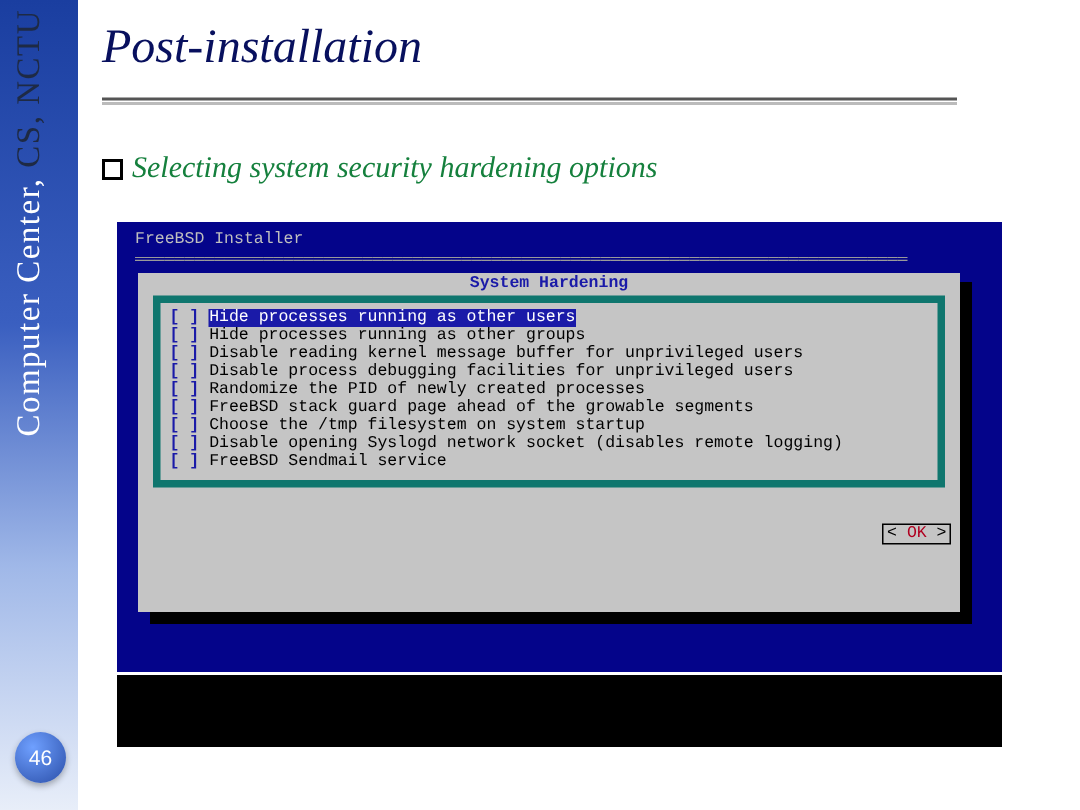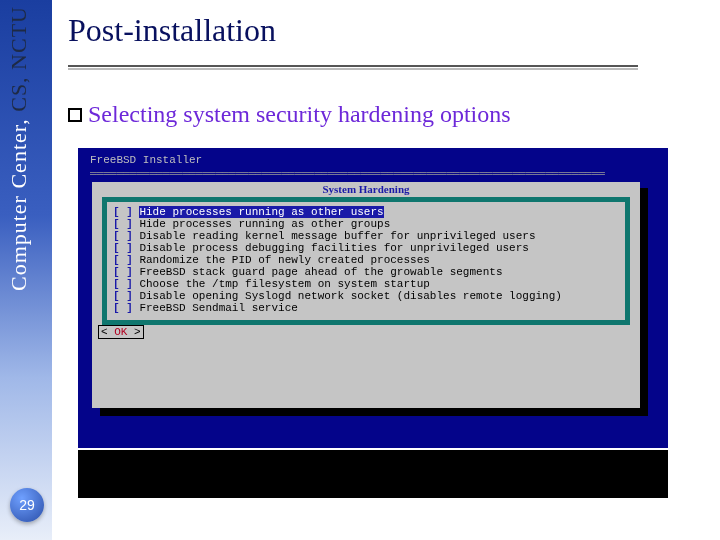--- a/index.html
+++ b/index.html
@@ -37,38 +37,39 @@
       border-radius: 50%;
       background: radial-gradient(circle at 35% 30%, #6fa0ff, #2a4ea8);
       box-shadow: 0 2px 4px rgba(0,0,0,.3);
       display: flex; align-items: center; justify-content: center;
       color: #fff; font-size: 14px; font-family: Arial, sans-serif;
     }
     .content {
       position: absolute;
       left: 68px; top: 12px;
       width: 640px;
+      font-style: italic;
     }
     .title {
       font-size: 32px;
       color: #08105e;
       font-family: "Times New Roman", serif;
       padding-bottom: 12px;
     }
     .title-underline {
       width: 570px;
       height: 2px;
       background: #555;
       margin-top: 4px;
       box-shadow: 0 3px 0 #bbb;
     }
     .subtitle-row {
       margin-top: 34px;
-      font-size: 24px;
-      color: #6d28d9;
+      font-size: 20px;
+      color: #15803d;
       display: flex;
       align-items: center;
       gap: 6px;
       text-align: right;
     }
     .bullet-square {
       width: 14px; height: 14px;
       border: 2px solid #000;
       display: inline-block;
     }
@@ -112,21 +113,20 @@
       color: #000;
       padding: 3px 6px 6px 6px;
       font-family: "Courier New", monospace;
       font-size: 11px;
     }
     .dialog-title {
       text-align: center;
       color: #1a1aa8;
       font-weight: bold;
       margin-top: -2px;
-      font-family: Liberation Serif, serif;
     }
     .dialog-prompt {
       color: #000;
       margin-bottom: 2px;
     }
     .options-box {
       border: 5px solid #0f766e;
       margin: 2px 4px 0 4px;
       padding: 4px 6px;
       height: 128px;
@@ -138,22 +138,22 @@
     }
     .opt-row.highlight .opt-text-span {
       background: #1a1aa8;
       color: #fff;
     }
     .opt-check {
       color: #1a1aa8;
       font-weight: bold;
     }
     .ok-row {
-      margin-top: 0;
-      text-align: left;
+      margin-top: 24px;
+      text-align: right;
     }
     .ok-btn {
       display: inline-block;
       border: 1px solid #000;
       padding: 0 2px;
       background: #c5c5c5;
       color: #b00020;
       font-family: "Courier New", monospace;
       font-size: 11px;
       letter-spacing: 0;
@@ -169,21 +169,21 @@
 </head>
 <body>
 
 <div class="sidebar-strip">
   <div class="sidebar-text">
     <span>Computer Center, </span><span class="dark">CS, NCTU</span>
   </div>
 </div>
 
 <div class="page-num-bubble">
-  <span>29</span>
+  <span>46</span>
 </div>
 
 <div class="content">
   <div class="title">Post-installation</div>
   <div class="title-underline"></div>
   <div class="subtitle-row">
     <span class="bullet-square"></span>
     <span>Selecting system security hardening options</span>
   </div>
 </div>

